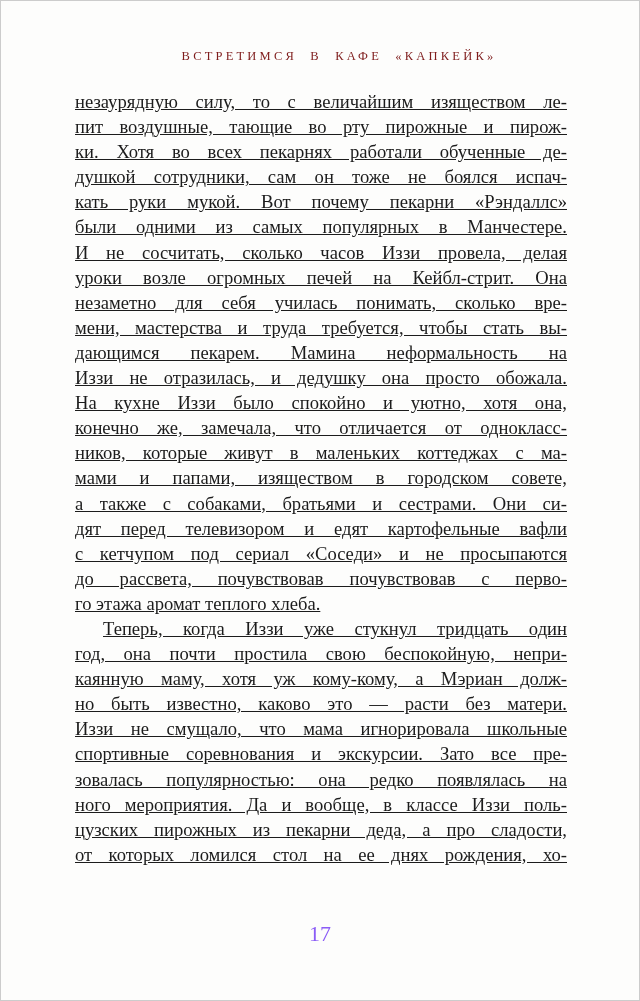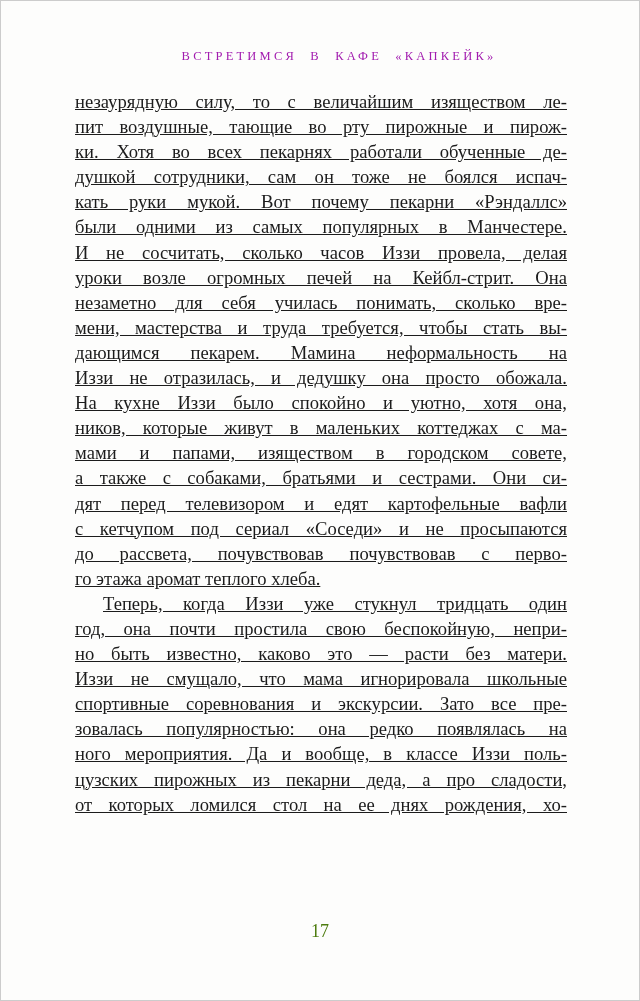--- a/index.html
+++ b/index.html
@@ -20,21 +20,21 @@
   }
   .running-head {
     position: absolute;
     top: 48px;
     left: 0;
     right: 0;
     text-align: center;
     font-size: 12.5px;
     letter-spacing: 3.2px;
     word-spacing: 7px;
-    color: #a21caf;
+    color: #7f1d1d;
     padding-left: 38px;
   }
   .text-block {
     position: absolute;
     top: 88px;
     left: 74px;
     width: 492px;
     text-decoration: underline;
   }
   .line {
@@ -51,22 +51,22 @@
   }
   .line.indent {
     text-indent: 28px;
   }
   .folio {
     position: absolute;
     top: 920px;
     left: 0;
     right: 0;
     text-align: center;
-    font-size: 18px;
-    color: #4d7c0f;
+    font-size: 22px;
+    color: #8b5cf6;
   }
 </style>
 </head>
 <body>
 
 <div class="page">
   <div class="running-head">ВСТРЕТИМСЯ В КАФЕ «КАПКЕЙК»</div>
 
   <div class="text-block">
       <div class="line">незаурядную силу, то с величайшим изяществом ле-</div>
@@ -75,29 +75,31 @@
       <div class="line">душкой сотрудники, сам он тоже не боялся испач-</div>
       <div class="line">кать руки мукой. Вот почему пекарни «Рэндаллс»</div>
       <div class="line">были одними из самых популярных в Манчестере.</div>
       <div class="line">И не сосчитать, сколько часов Иззи провела, делая</div>
       <div class="line">уроки возле огромных печей на Кейбл-стрит. Она</div>
       <div class="line">незаметно для себя училась понимать, сколько вре-</div>
       <div class="line">мени, мастерства и труда требуется, чтобы стать вы-</div>
       <div class="line">дающимся пекарем. Мамина неформальность на</div>
       <div class="line">Иззи не отразилась, и дедушку она просто обожала.</div>
       <div class="line">На кухне Иззи было спокойно и уютно, хотя она,</div>
+      <div class="line">конечно же, замечала, что отличается от однокласс-</div>
       <div class="line">ников, которые живут в маленьких коттеджах с ма-</div>
       <div class="line">мами и папами, изяществом в городском совете,</div>
       <div class="line">а также с собаками, братьями и сестрами. Они си-</div>
       <div class="line">дят перед телевизором и едят картофельные вафли</div>
       <div class="line">с кетчупом под сериал «Соседи» и не просыпаются</div>
       <div class="line">до рассвета, почувствовав почувствовав с перво-</div>
       <div class="line para-end">го этажа аромат теплого хлеба.</div>
       <div class="line indent">Теперь, когда Иззи уже стукнул тридцать один</div>
       <div class="line">год, она почти простила свою беспокойную, непри-</div>
+      <div class="line">каянную маму, хотя уж кому-кому, а Мэриан долж-</div>
       <div class="line">но быть известно, каково это — расти без матери.</div>
       <div class="line">Иззи не смущало, что мама игнорировала школьные</div>
       <div class="line">спортивные соревнования и экскурсии. Зато все пре-</div>
       <div class="line">зовалась популярностью: она редко появлялась на</div>
       <div class="line">ного мероприятия. Да и вообще, в классе Иззи поль-</div>
       <div class="line">цузских пирожных из пекарни деда, а про сладости,</div>
       <div class="line">от которых ломился стол на ее днях рождения, хо-</div>
     </div>
 
   <div class="folio">17</div>

